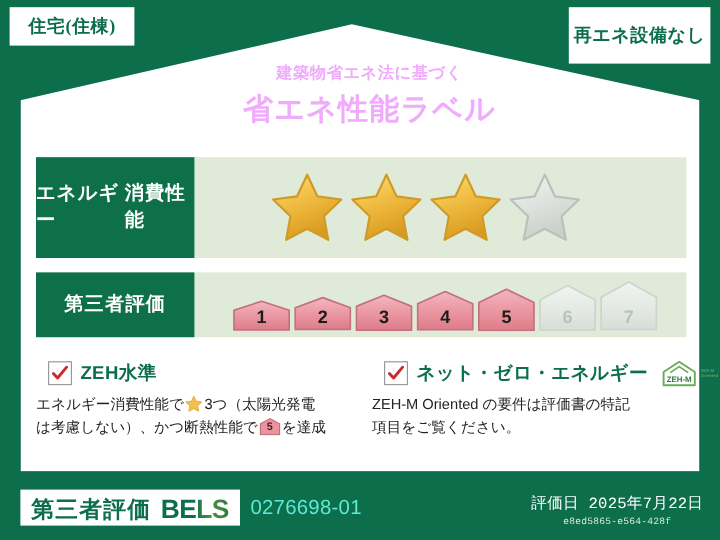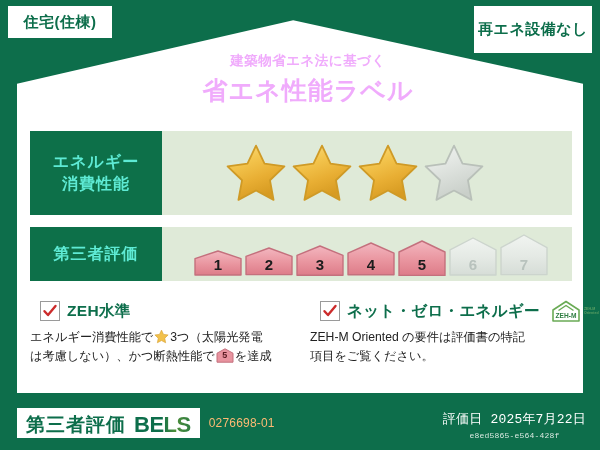--- a/index.html
+++ b/index.html
@@ -41,20 +41,21 @@
     align-items: center;
     justify-content: center;
     letter-spacing: 0.5px;
   }
   .tag-left {
     left: 8px;
     top: 6px;
     width: 104px;
     height: 32px;
     font-size: 15px;
+    font-family: Liberation Serif, serif;
   }
   .tag-right {
     right: 8px;
     top: 6px;
     width: 118px;
     height: 47px;
     font-size: 15px;
   }
   .title-wrap {
     position: absolute;
@@ -82,24 +83,24 @@
     width: 542px;
     display: flex;
     align-items: stretch;
     background: #dfead8;
   }
   .row-energy { top: 131px; height: 84px; }
   .row-insul  { top: 227px; height: 54px; }
   .row-label {
     width: 132px;
     background: #0d7049;
-    color: #5eead4;
-    font-weight: bold;
-    display: flex;
-    flex-direction: column;
+    color: #ffffff;
+    font-weight: bold;
+    display: flex;
+    flex-direction: row;
     align-items: center;
     justify-content: center;
     font-size: 16px;
     line-height: 1.35;
     letter-spacing: 1px;
     flex: 0 0 132px;
   }
   .row-body {
     flex: 1;
     display: flex;
@@ -216,22 +217,22 @@
   .bels-en {
     font-size: 22px;
     font-weight: bold;
     letter-spacing: -0.5px;
     background: linear-gradient(90deg, #0d6e4b 0%, #0d6e4b 48%, #4e8f3a 72%, #2f7d42 100%);
     -webkit-background-clip: text;
     background-clip: text;
     color: transparent;
   }
   .bels-no {
-    font-size: 12px;
-    color: #fdba74;
+    font-size: 17px;
+    color: #5eead4;
     margin-left: 9px;
     letter-spacing: 0.2px;
   }
   .footer-right {
     position: absolute;
     right: 14px;
     bottom: 10px;
     text-align: right;
     color: #ffffff;
     font-family: Liberation Mono, monospace;

